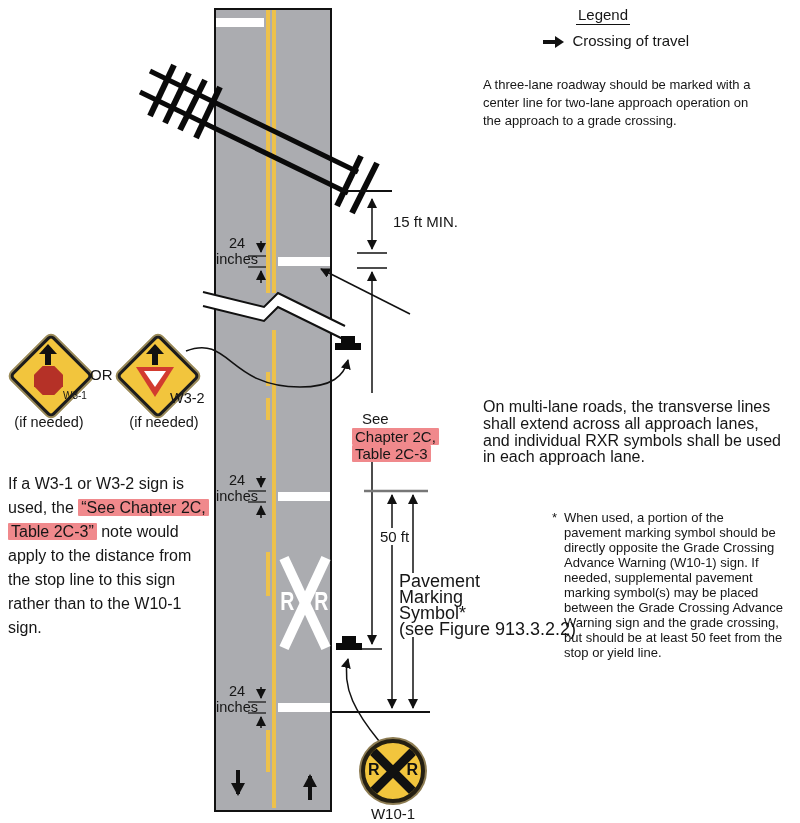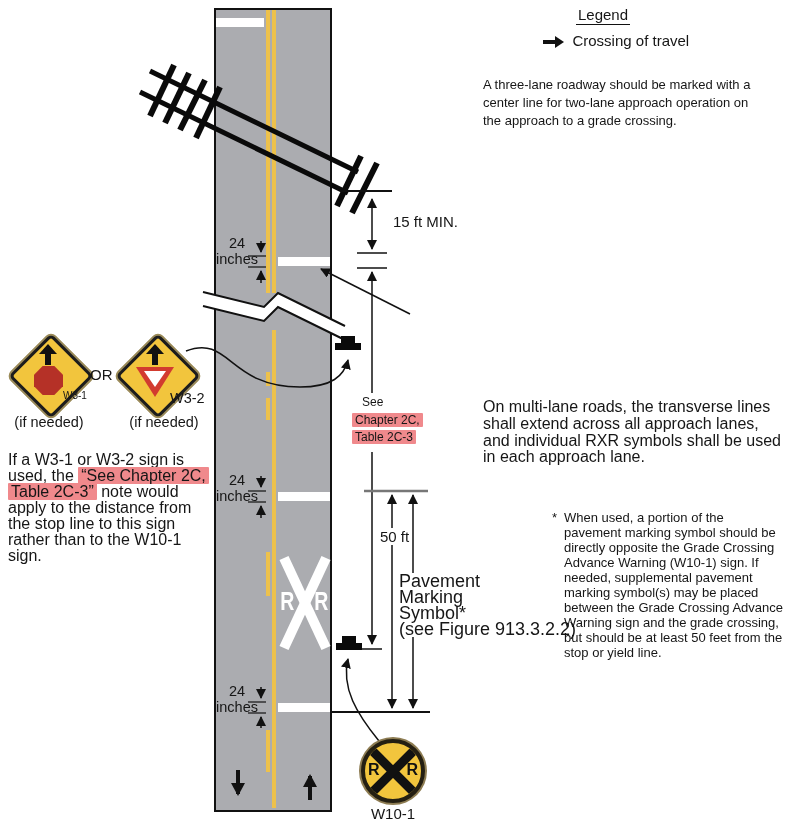--- a/index.html
+++ b/index.html
@@ -200,32 +200,32 @@
   <div class="signbox" style="left:115px;top:333px;">
     <div class="diamond"></div>
     <div class="arrow-head"></div>
     <div class="arrow-shaft"></div>
     <div class="yield-outer"></div>
     <div class="yield-inner"></div>
   </div>
   <div class="abs toplayer" style="left:170px;top:390px;font-size:14.5px;">W3-2</div>
   <div class="abs toplayer" style="left:118px;top:414px;width:92px;text-align:center;font-size:14.5px;">(if needed)</div>
 
-  <div class="abs toplayer" style="left:352px;top:394px;font-size:12px;line-height:17.5px;">
+  <div class="abs toplayer" style="left:352px;top:410px;font-size:15px;line-height:17.5px;">
     <div style="padding-left:10px;">See</div>
     <div><mark class="hl">Chapter 2C,</mark></div>
     <div><mark class="hl">Table 2C-3</mark></div>
   </div>
 
   <div class="abs toplayer pre txt" style="left:483px;top:399px;">On multi-lane roads, the transverse lines
 shall extend across all approach lanes,
 and individual RXR symbols shall be used
 in each approach lane.</div>
 
-  <div class="abs toplayer txt" style="left:8px;top:452px;width:208px;line-height:16px;">
+  <div class="abs toplayer txt" style="left:8px;top:472px;width:208px;line-height:24px;">
     <span>If a W3-1 or W3-2 sign is used, the </span><mark class="hl">“See Chapter 2C,</mark><span> </span><mark class="hl">Table 2C-3”</mark><span> note would apply to the distance from the stop line to this sign rather than to the W10-1 sign.</span>
   </div>
 
   <div class="abs toplayer whitebg" style="left:377px;top:528px;font-size:15px;padding:0 3px;">50 ft</div>
 
   <div class="abs toplayer pre whitebg" style="left:399px;top:573px;font-size:18px;line-height:16px;padding-right:2px;">Pavement
 Marking
 Symbol*
 (see Figure 913.3.2.2)</div>
 

